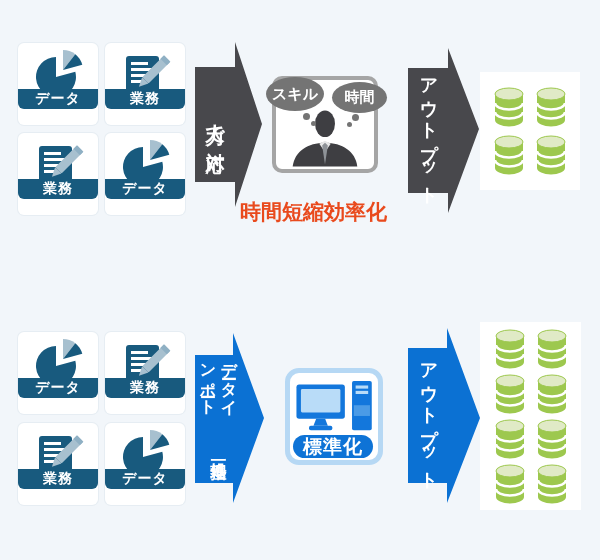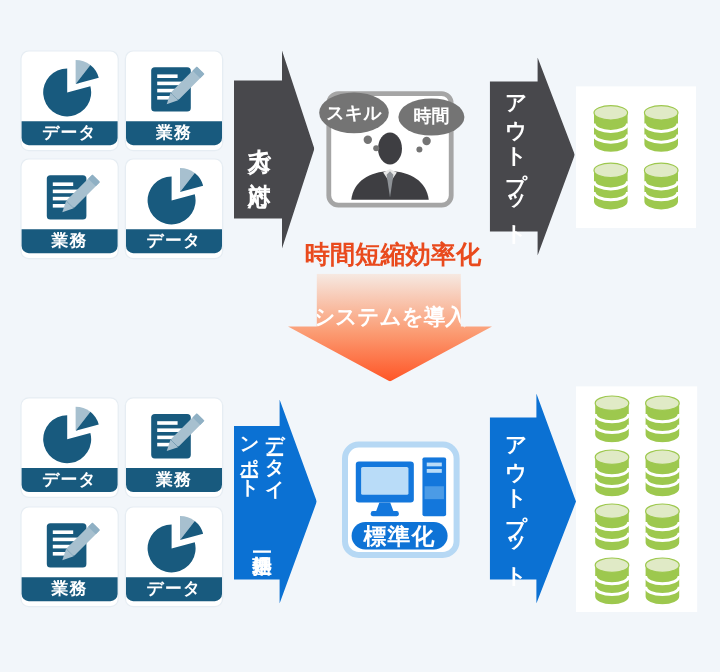--- a/index.html
+++ b/index.html
@@ -4,40 +4,40 @@
 <style>
   html,body{margin:0;padding:0;}
   .stage{position:relative;width:600px;height:560px;background:#f2f6fa;overflow:hidden;
          font-family:"DejaVu Sans",sans-serif;}
   
   .tile{position:absolute;width:80px;height:82px;background:#fff;border-radius:6px;
         box-shadow:0 0 0 1px rgba(210,220,230,.35);}
   .tile .icon{position:absolute;left:0;top:2px;width:80px;height:58px;
         display:flex;align-items:center;justify-content:center;}
   .tile .icon svg{width:52px;height:52px;}
-  .tile .bar{position:absolute;left:0;bottom:4px;width:80px;height:20px;background:#185a7e;
+  .tile .bar{position:absolute;left:0;bottom:16px;width:80px;height:20px;background:#185a7e;
         border-radius:0 0 6px 6px;color:#fff;font-size:14px;font-weight:bold;
         display:flex;align-items:center;justify-content:center;letter-spacing:1px;}
   
   .arrow{position:absolute;}
   .dark{background:#48484c;}
   .blue{background:#0b71d3;}
   .v-text{position:absolute;writing-mode:vertical-rl;color:#fff;font-weight:bold;
         display:flex;align-items:center;justify-content:center;letter-spacing:2px;}
   .v-cols{position:absolute;writing-mode:vertical-rl;color:#fff;font-weight:bold;
         display:flex;align-items:center;justify-content:center;letter-spacing:0;}
   .v-cols span{display:block;text-align:center;height:100%;}
   
   .person-box{position:absolute;left:272px;top:76px;width:106px;height:97px;background:#fff;
         border:4px solid #a5a5a5;border-radius:10px;box-sizing:border-box;}
   .bubble{position:absolute;background:#747474;border-radius:50%;color:#fff;font-weight:bold;
         display:flex;align-items:center;justify-content:center;z-index:3;}
   .dot{position:absolute;background:#747474;border-radius:50%;z-index:3;}
   
-  .caption-red{position:absolute;left:240px;top:198px;width:175px;text-align:center;
+  .caption-red{position:absolute;left:240px;top:198px;width:175px;text-align:left;
         color:#e94a1d;font-size:21px;font-weight:bold;}
   
   .trans{position:absolute;left:240px;top:228px;width:170px;height:90px;
         background:linear-gradient(180deg,#f6e9e2 0%,#fb9b72 55%,#ff5526 100%);
         clip-path:polygon(24px 0,144px 0,144px 44px,170px 44px,85px 90px,0 44px,24px 44px);}
   .trans .lbl{position:absolute;left:0;top:24px;width:100%;text-align:center;color:#fff;
         font-size:18px;font-weight:bold;}
   
   .outbox{position:absolute;background:#fff;display:grid;
         grid-template-columns:repeat(2,30px);column-gap:12px;
@@ -152,23 +152,20 @@
         <use href="#db-icon"></use>
       </svg>
       <svg class="db" viewBox="0 0 30 40">
         <use href="#db-icon"></use>
       </svg>
       <svg class="db" viewBox="0 0 30 40">
         <use href="#db-icon"></use>
       </svg>
     </div>
 
-  <div class="trans">
-    <div class="lbl">システムを導入</div>
-  </div>
 
   <div class="tile" style="left:18px;top:332px">
     <span class="icon">
         <svg viewBox="0 0 52 52">
           <use href="#pie-icon"></use>
         </svg>
       </span>
     <span class="bar">データ</span>
   </div>
   <div class="tile" style="left:105px;top:332px">

